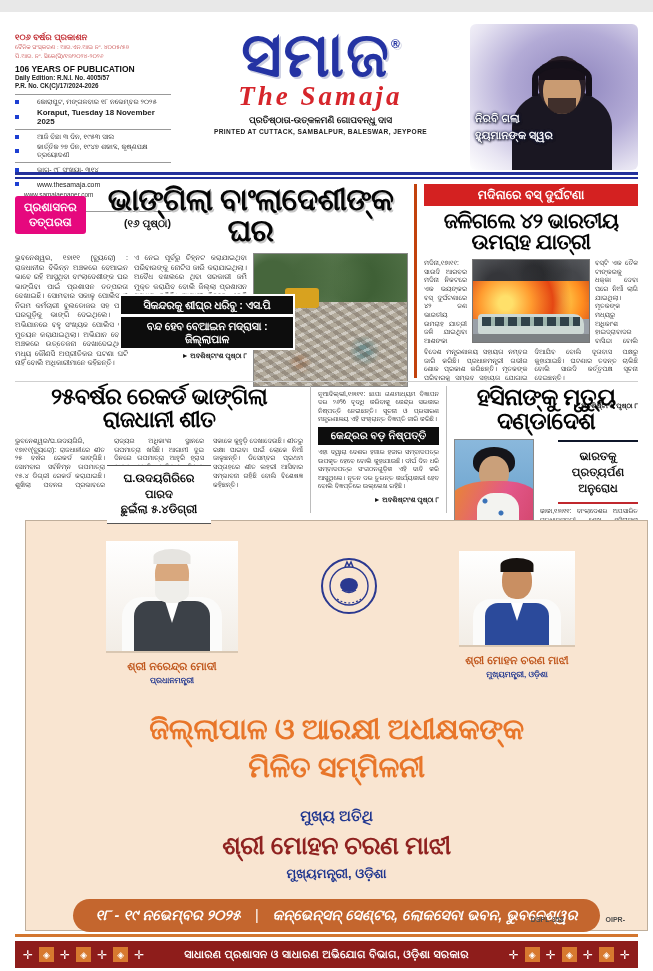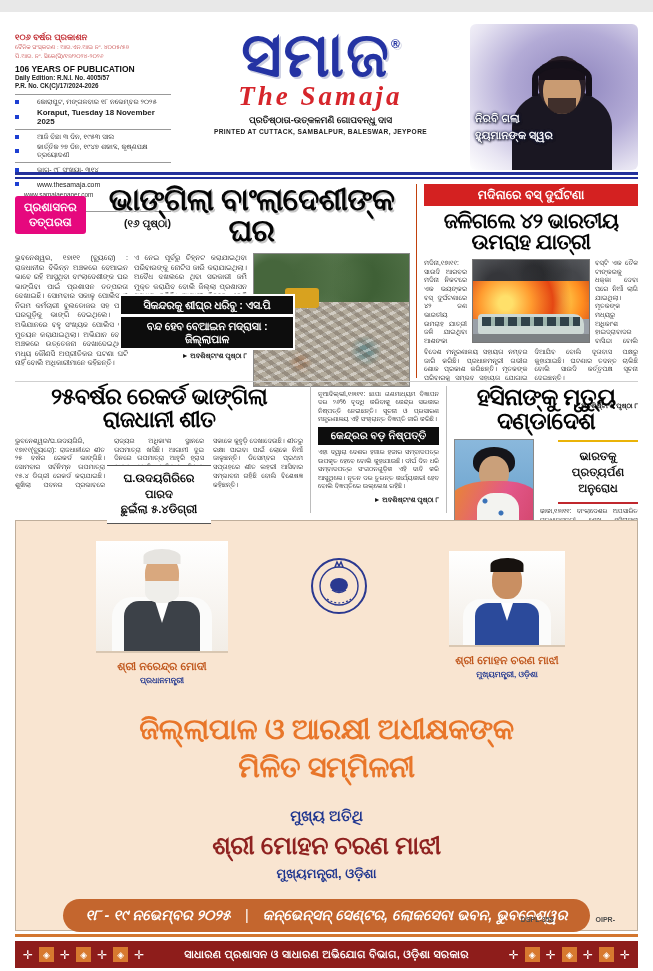--- a/index.html
+++ b/index.html
@@ -35,21 +35,21 @@
   .t-face { position:absolute; right:57px; bottom:56px; width:38px; height:46px; background:#c99b72; border-radius:48%; }
   .t-hair { position:absolute; right:53px; bottom:90px; width:46px; height:20px; background:#17111a; border-radius:50% 50% 0 0; }
   .t-beard { position:absolute; right:62px; bottom:56px; width:28px; height:16px; background:rgba(40,28,30,.85); border-radius:0 0 50% 50%; }
   .t-phone { position:absolute; right:46px; bottom:74px; width:60px; height:34px; border:6px solid #141019; border-bottom:none; border-radius:48% 48% 0 0; }
   .t-cap { position:absolute; left:5px; bottom:26px; color:#fff; font-weight:bold; font-size:11px; line-height:1.55;
     text-shadow:0 0 3px #20264f, 0 0 3px #20264f, 1px 1px 2px #000; }
   .dline { position:absolute; top:160px; left:15px; width:623px; height:7px; border-top:3px solid #23309b; border-bottom:2px solid #23309b; }
 
   
   .row1 { position:absolute; top:172px; left:15px; width:623px; height:194px; display:flex; }
-  .art-lead { width:402px; flex:none; padding-right:6px; border-right:1px solid #c2410c; }
+  .art-lead { width:402px; flex:none; padding-right:6px; border-right:3px solid #c2410c; }
   .art-bus { flex:1; padding-left:7px; }
 
   .lead-head { display:flex; align-items:center; gap:7px; }
   .kicker { background:#e6087e; color:#fff; font-weight:bold; font-size:11.5px; text-align:center; padding:4px 9px; line-height:1.3; border-radius:3px; flex:none; }
   .lead-headline { flex:1; font-size:31px; font-weight:bold; color:#050505; text-align:center; line-height:1; letter-spacing:-1px; text-shadow:1.5px 1.5px 0 #c6c6c6; }
   .lead-body { position:relative; display:flex; gap:6px; margin-top:7px; height:147px; }
   .ncol { width:113px; flex:none; font-size:7.2px; text-align:justify; line-height:1.33; color:#1c1c1c; overflow:hidden; }
   .photo-demolition { flex:1; height:134px; position:relative; border:1px solid #8a8a8a; overflow:hidden; background:#cfd8cc; }
   .d-trees { position:absolute; top:0; height:40%; width:100%;
     background:radial-gradient(circle at 12% 55%, #46663c 16%, transparent 58%), radial-gradient(circle at 38% 42%, #55754a 18%, transparent 60%), radial-gradient(circle at 66% 52%, #3f6036 20%, transparent 58%), radial-gradient(circle at 90% 42%, #507046 18%, transparent 62%), linear-gradient(#e8efe6,#dce6d8); }
@@ -95,24 +95,24 @@
 
   .hasina-headline { font-size:23.5px; font-weight:bold; color:#050505; text-align:center; letter-spacing:-.8px; line-height:1; }
   .hasina-content { display:flex; gap:6px; margin-top:6px; }
   .photo-hasina { width:80px; height:95px; flex:none; border:1px solid #888; position:relative; overflow:hidden; background:linear-gradient(#8ab8dc,#639dc9); }
   .h-hair { position:absolute; left:50%; top:7px; transform:translateX(-50%); width:42px; height:28px; background:#15151a; border-radius:50% 50% 40% 40%; }
   .h-face { position:absolute; left:50%; top:16px; transform:translateX(-50%); width:30px; height:34px; background:#caa07a; border-radius:48%; }
   .h-saree { position:absolute; bottom:0; left:-8px; width:120%; height:52px; background:linear-gradient(115deg,#e8833a 10%,#e3578a 55%,#d4486f 90%); border-radius:45% 40% 0 0; }
   .h-white { position:absolute; bottom:0; left:22px; width:42px; height:40px; background:#f3f3f0;
     background-image:radial-gradient(circle at 8px 8px, #3a72b8 2px, transparent 3px), radial-gradient(circle at 24px 20px, #3a72b8 2px, transparent 3px), radial-gradient(circle at 12px 30px, #3a72b8 2px, transparent 3px); border-radius:40% 40% 0 0; }
   .hasina-text { flex:1; font-size:6.5px; text-align:justify; line-height:1.3; color:#1c1c1c; position:relative; overflow:hidden; }
-  .hasina-inset { float:right; width:80px; margin:1px 0 3px 5px; text-align:center; font-weight:bold; color:#111; font-size:11.5px; border-top:2px solid #eab308; border-bottom:2px solid #c0272d; padding:6px 0; line-height:1.4; }
+  .hasina-inset { float:right; width:80px; margin:1px 0 3px 5px; text-align:center; font-weight:bold; color:#111; font-size:11.5px; border-top:2px solid #0f172a; border-bottom:2px solid #c0272d; padding:6px 0; line-height:1.4; }
 
   
-  .ad { position:absolute; top:508px; left:15px; width:623px; height:411px; background:#f9e5d1; border:1px solid #bfae9b; }
+  .ad { position:absolute; top:508px; left:25px; width:623px; height:411px; background:#f9e5d1; border:1px solid #bfae9b; }
   .ad-photos { display:flex; justify-content:space-between; align-items:flex-start; padding:20px 72px 0 80px; }
   .pcard { text-align:center; }
   .pframe { position:relative; overflow:hidden; background:linear-gradient(#ffffff,#f2ede6); border-bottom:2px solid #d9c7b2; }
   .pframe.modi { width:132px; height:112px; }
   .pframe.majhi { width:116px; height:96px; margin-top:10px; }
   .p-name { color:#c0571d; font-weight:bold; font-size:11px; margin-top:7px; }
   .p-title { color:#20368f; font-weight:bold; font-size:8px; margin-top:3px; }
   .m-face { position:absolute; left:50%; top:13px; transform:translateX(-50%); width:34px; height:42px; background:#d9a87e; border-radius:46%; z-index:2; }
   .m-hair { position:absolute; left:50%; top:8px; transform:translateX(-50%); width:37px; height:15px; background:#e6e4e0; border-radius:50% 50% 0 0; z-index:3; }
   .m-beard { position:absolute; left:50%; top:40px; transform:translateX(-50%); width:34px; height:22px; background:#efeeea; border-radius:0 0 48% 48%; z-index:3; }

